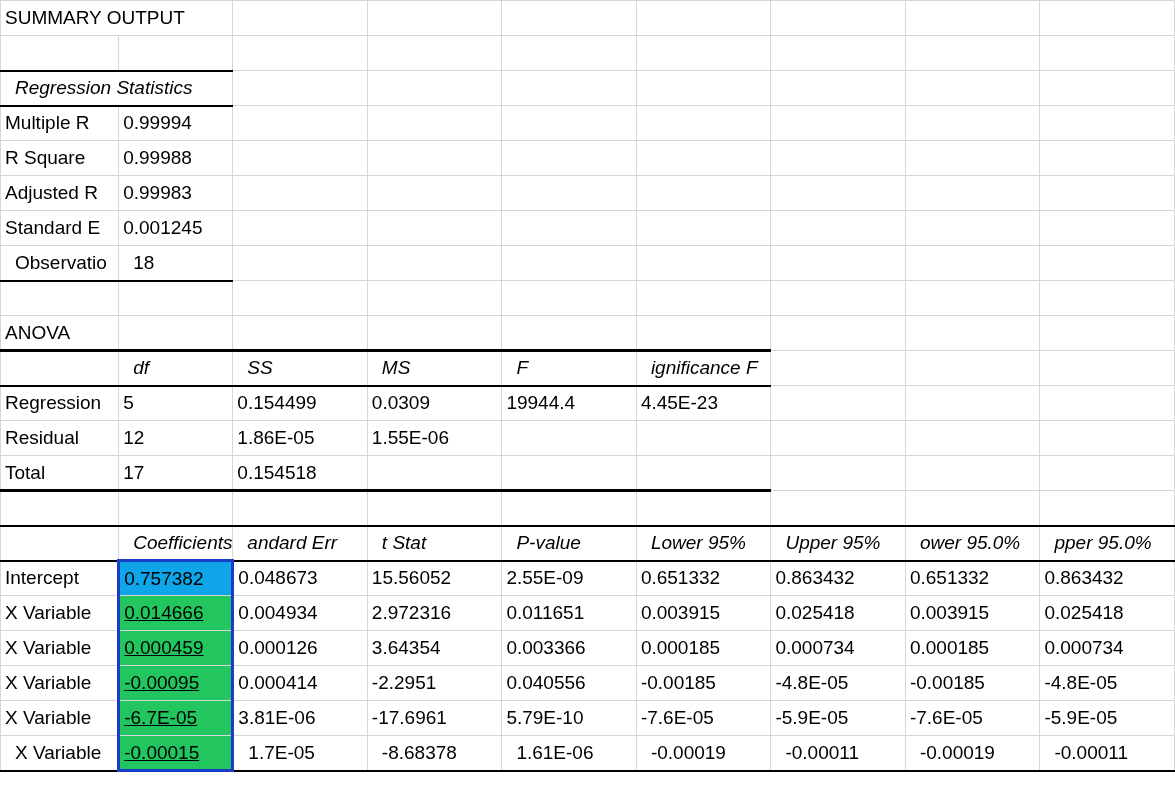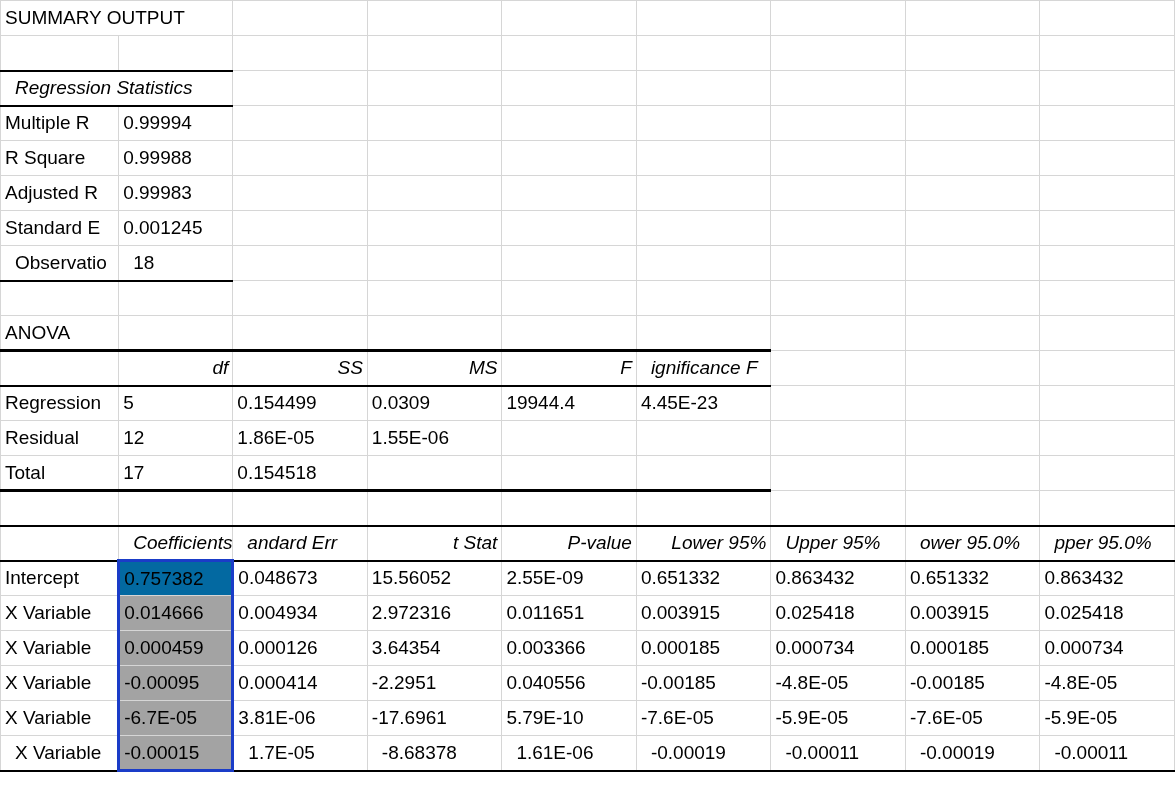--- a/index.html
+++ b/index.html
@@ -28,30 +28,30 @@
   .col-b { width: 112px; text-align: right; }
   .col-c { width: 132px; text-align: right; }
   .col-d { width: 132px; text-align: right; }
   .col-e { width: 132px; text-align: right; }
   .col-f { width: 132px; text-align: right; }
   .col-g { width: 132px; text-align: right; }
   .col-h { width: 132px; text-align: right; }
   .col-i { width: 132px; text-align: right; }
 
   .left   { text-align: left; border-radius: 9px; }
-  .center { text-align: right; }
+  .center { text-align: left; }
   .italic { font-style: italic; }
 
   .bb-med   { border-bottom: 2px solid #000 !important; padding-left: 14px; }
   .bb-thick { border-bottom: 3px solid #000 !important; }
   .bt-med   { border-top: 2px solid #000 !important; }
 
   
-  .hl-top    { background: #0369a1; }
-  .hl-body   { background: #a3a3a3; }
+  .hl-top    { background: #0ea5e9; }
+  .hl-body   { background: #22c55e; text-decoration: underline; }
   .sel-top    { border-top: 3px solid #1a3cc8 !important; }
   .sel-left   { border-left: 3px solid #1a3cc8 !important; }
   .sel-right  { border-right: 3px solid #1a3cc8 !important; }
   .sel-bottom { border-bottom: 3px solid #1a3cc8 !important; margin-left: 31px; }
 </style>
 </head>
 <body>
 
 <table>
 <colgroup>

